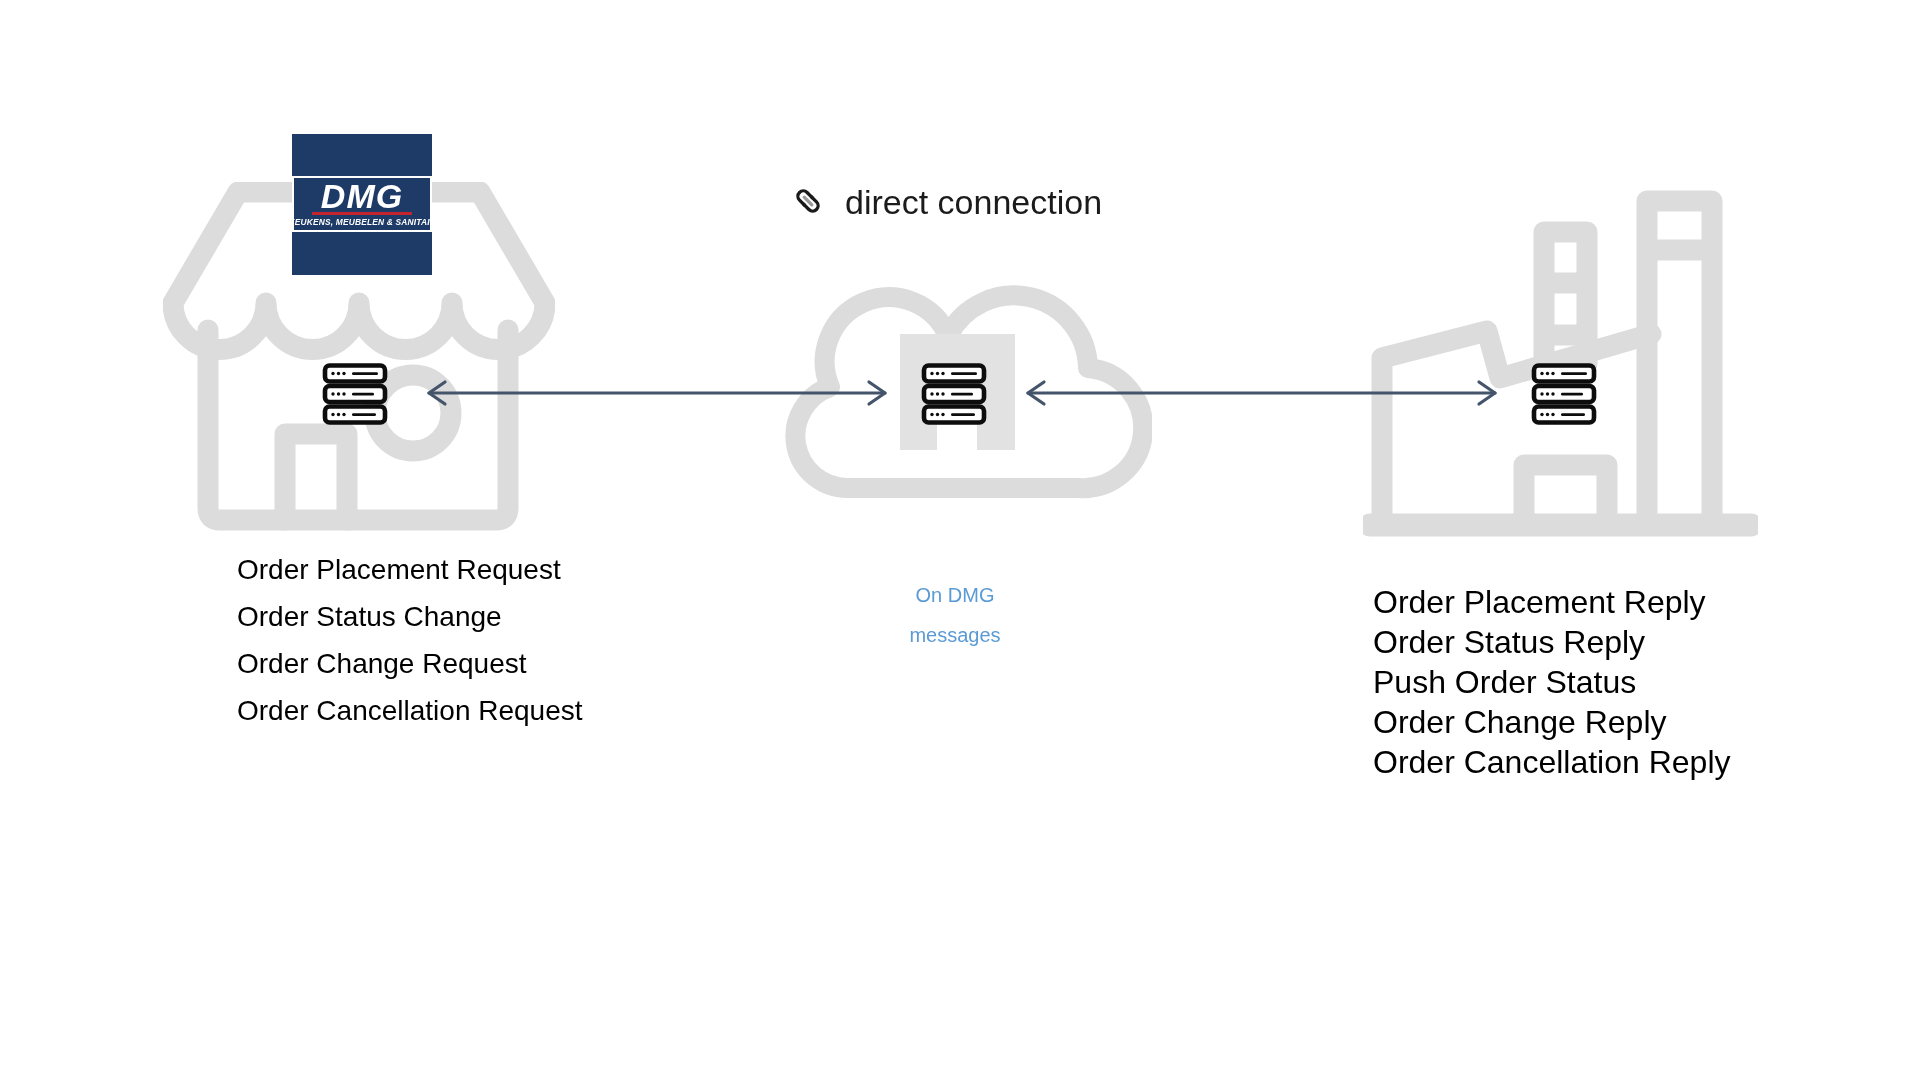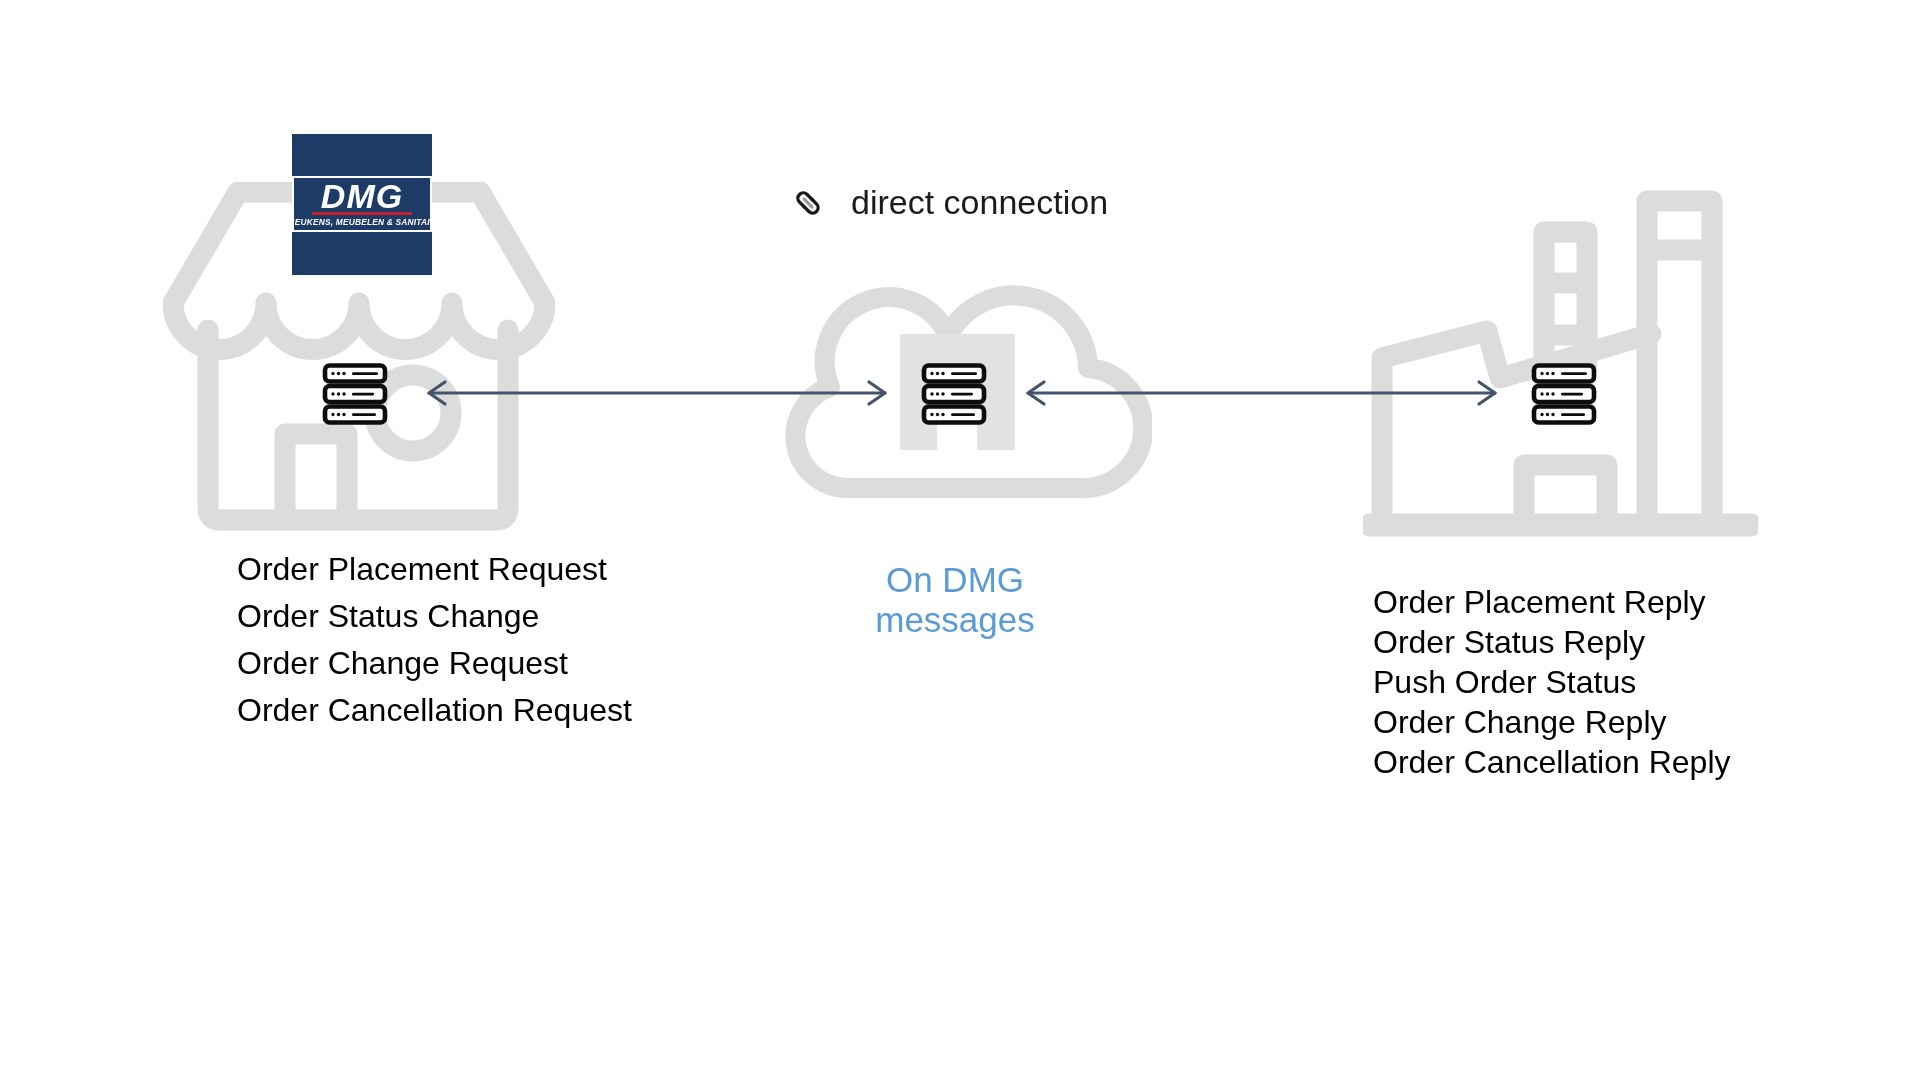--- a/index.html
+++ b/index.html
@@ -47,33 +47,33 @@
   .server-factory{left:1531px;top:363px;}
 
   
   .arrows-svg{left:0;top:0;z-index:3;pointer-events:none;}
   .arrows-svg polyline, .arrows-svg line{
     fill:none;stroke:var(--connector,#44546a);stroke-width:3.2;
     stroke-linecap:round;stroke-linejoin:round;
   }
 
   
-  .conn-label{left:789px;top:182px;display:flex;align-items:flex-end;gap:24px;z-index:5;}
+  .conn-label{left:789px;top:182px;display:flex;align-items:flex-start;gap:18px;z-index:5;}
   .conn-label .txt{font-size:34px;color:#1b1b1b;line-height:40px;}
   .link-svg{width:38px;height:38px;}
   .link-svg .black{fill:none;stroke:#1a1a1a;stroke-width:2.1;stroke-linecap:round;}
   .link-svg .gray{fill:none;stroke:#9a9a9a;stroke-width:2.1;stroke-linecap:round;}
 
   
   .msg-list{color:#000;z-index:5;}
-  .list-left{left:237px;top:546px;font-size:32px;line-height:47px;}
+  .list-left{left:237px;top:546px;font-size:28px;line-height:47px;}
   .list-right{left:1373px;top:546px;font-size:32px;line-height:40px;margin-top:36px;}
   .blue-caption{
-    left:775px;top:560px;width:360px;text-align:center;
-    font-size:35px;line-height:40px;color:var(--accent-blue,#5b9bd5);z-index:5;
+    left:775px;top:575px;width:360px;text-align:center;
+    font-size:20px;line-height:40px;color:var(--accent-blue,#5b9bd5);z-index:5;
   }
 </style>
 </head>
 <body>
 
 <div class="canvas">
 
   <svg width="0" height="0" style="position:absolute" aria-hidden="true">
     <defs>
       <symbol id="server-sym" viewBox="0 0 66 62">

